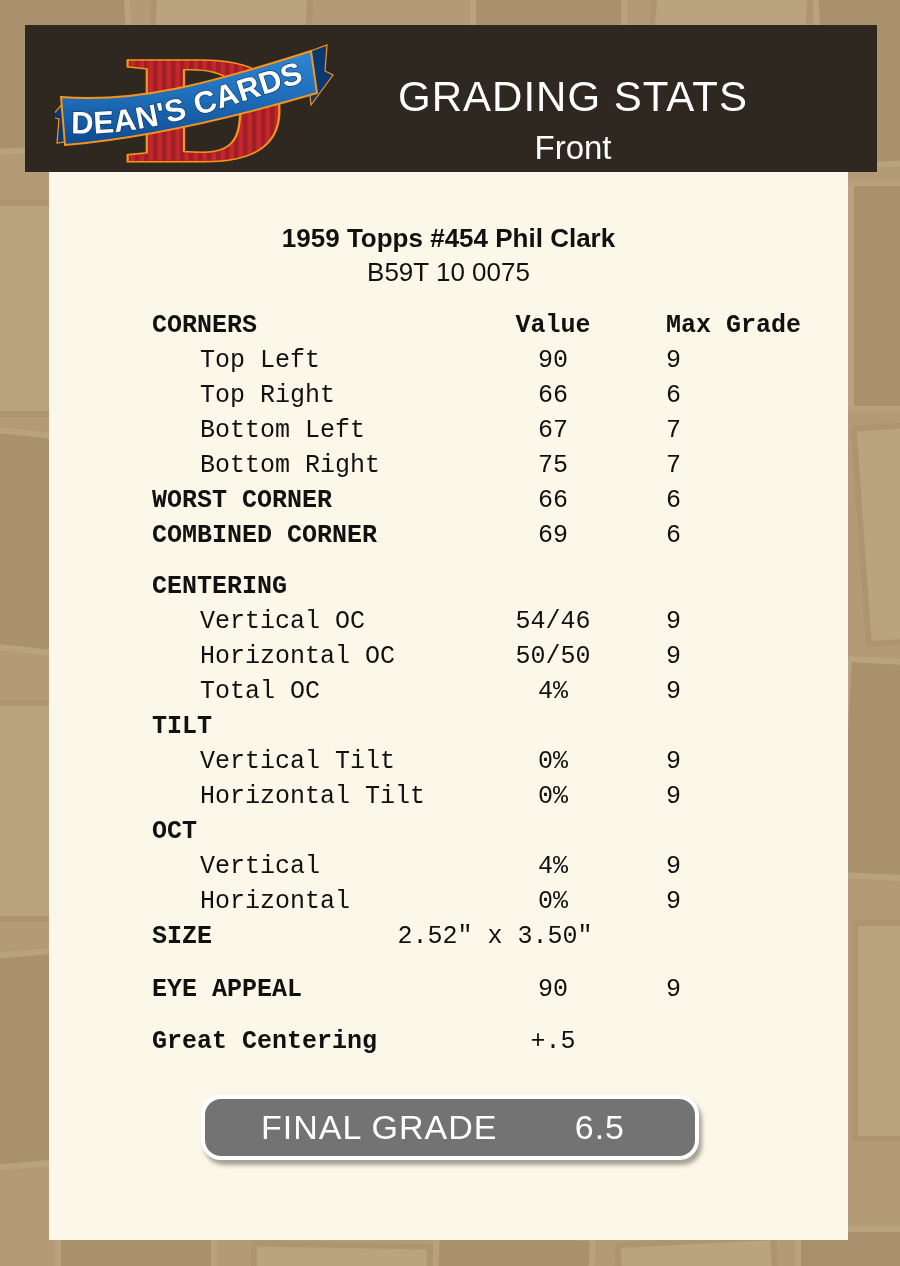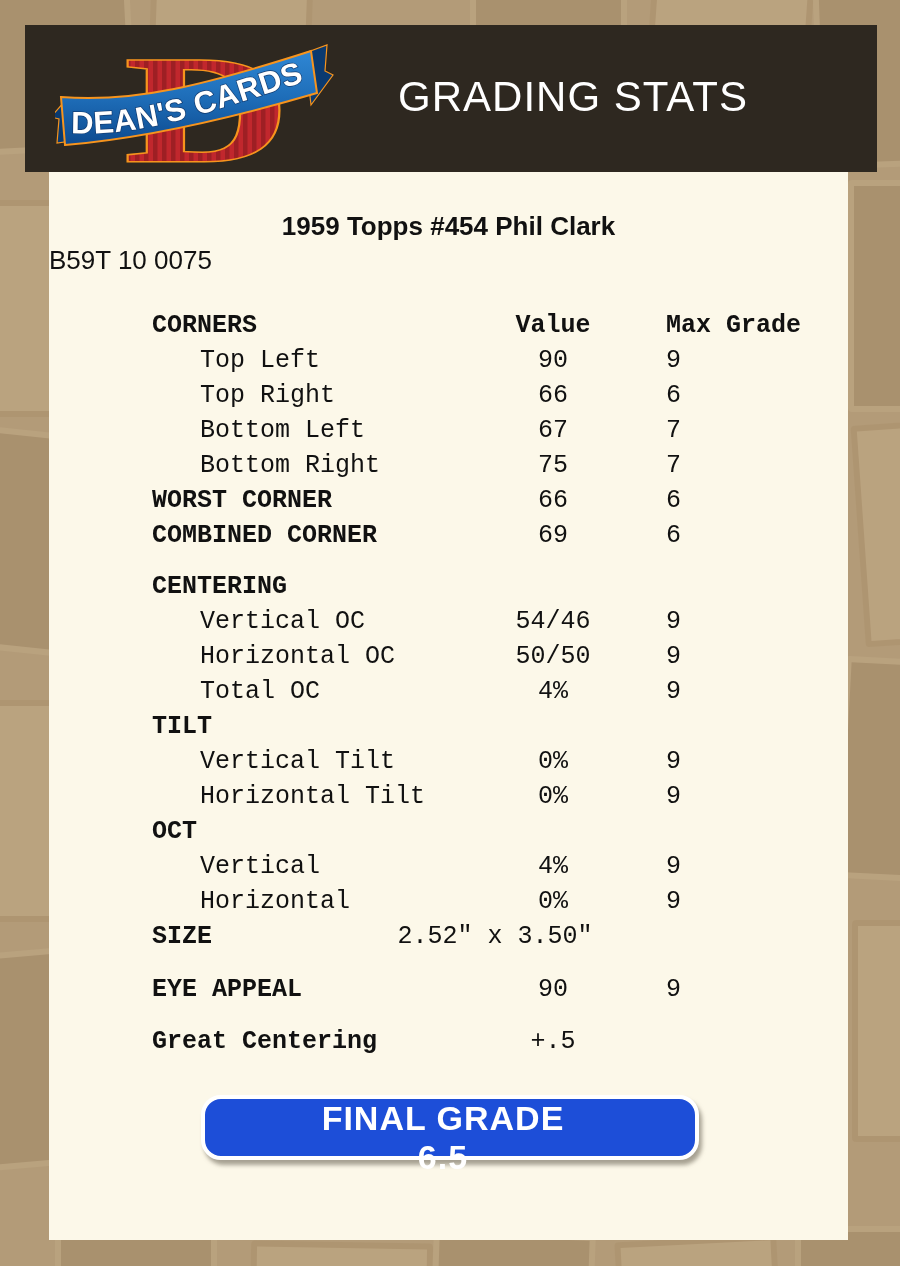--- a/index.html
+++ b/index.html
@@ -43,50 +43,49 @@
     position:absolute;left:298px;top:48px;width:500px;text-align:center;color:#fff;
   }
   .header-title{font-size:42px;letter-spacing:1px;line-height:48px;}
   .header-sub{font-size:33px;line-height:46px;margin-top:4px;}
 
   
   .panel{
     position:absolute;left:49px;top:172px;width:799px;height:1068px;
     background:#fcf8e9;
   }
-  .card-title{margin-top:38px;text-align:center;font-size:26px;font-weight:bold;line-height:32px;}
-  .card-id{text-align:left;font-size:26px;line-height:36px;}
+  .card-title{margin-top:50px;text-align:center;font-size:26px;font-weight:bold;line-height:32px;}
+  .card-id{text-align:center;font-size:26px;line-height:36px;}
 
   
   .stats{position:absolute;left:0;top:136px;width:890px;font-family:Liberation Mono, monospace;}
   .row{position:relative;height:35px;line-height:35px;font-size:25px;}
   .row .lbl{position:absolute;left:103px;white-space:nowrap;}
   .row.indent .lbl{left:151px;}
   .row.sec .lbl{font-weight:bold;}
   .row .val{position:absolute;left:424px;width:160px;text-align:center;}
   .row .max{position:absolute;left:617px;width:120px;text-align:left;}
   .row.head .val,.row.head .max{font-weight:bold;white-space:nowrap;}
   .row.size-row .val{left:301px;width:290px;white-space:nowrap;}
   .gap16{height:16px;}
   .gap18{height:18px;}
   .gap17{height:17px;}
 
   
   .final-grade{
     position:absolute;left:152px;top:923px;width:498px;height:65px;
     box-sizing:border-box;
-    background:#1d4ed8;
+    background:#737373;
     border:4px solid #ffffff;
     border-radius:20px;
     box-shadow:3px 5px 4px rgba(110,104,88,.6);
-    color:#fff;font-weight:bold;font-size:34px;letter-spacing:1px;
+    color:#fff;font-weight:normal;font-size:34px;letter-spacing:1px;
     display:flex;align-items:center;justify-content:space-between;
     padding:0 70px 0 56px;
     cursor:pointer;
-    flex-direction:column;
   }
 </style>
 </head>
 <body>
 
 <div class="bg">
   <div class="ghost dk g1"></div>
   <div class="ghost lt g2"></div>
   <div class="ghost dk g3"></div>
   <div class="ghost lt g4"></div>
@@ -133,20 +132,21 @@
              C 160,92 80,108 10,114
              Z" fill="url(#ribbonGrad)" stroke="#f7941d" stroke-width="2"></path>
 
     <text font-family="Liberation Sans, sans-serif" font-weight="bold" font-size="31" fill="#ffffff" stroke="#123a6e" stroke-width="1.4" paint-order="stroke" letter-spacing="0.5">
       <textPath href="#ribbonTextPath">DEAN'S CARDS</textPath>
     </text>
   </svg>
 
   <div class="header-text">
     <div class="header-title">GRADING STATS</div>
+    <div class="header-sub">Front</div>
   </div>
 </div>
 
 <div class="panel">
 
   <div class="card-title">1959 Topps #454 Phil Clark</div>
   <div class="card-id">B59T 10 0075</div>
 
   <div class="stats">
 

